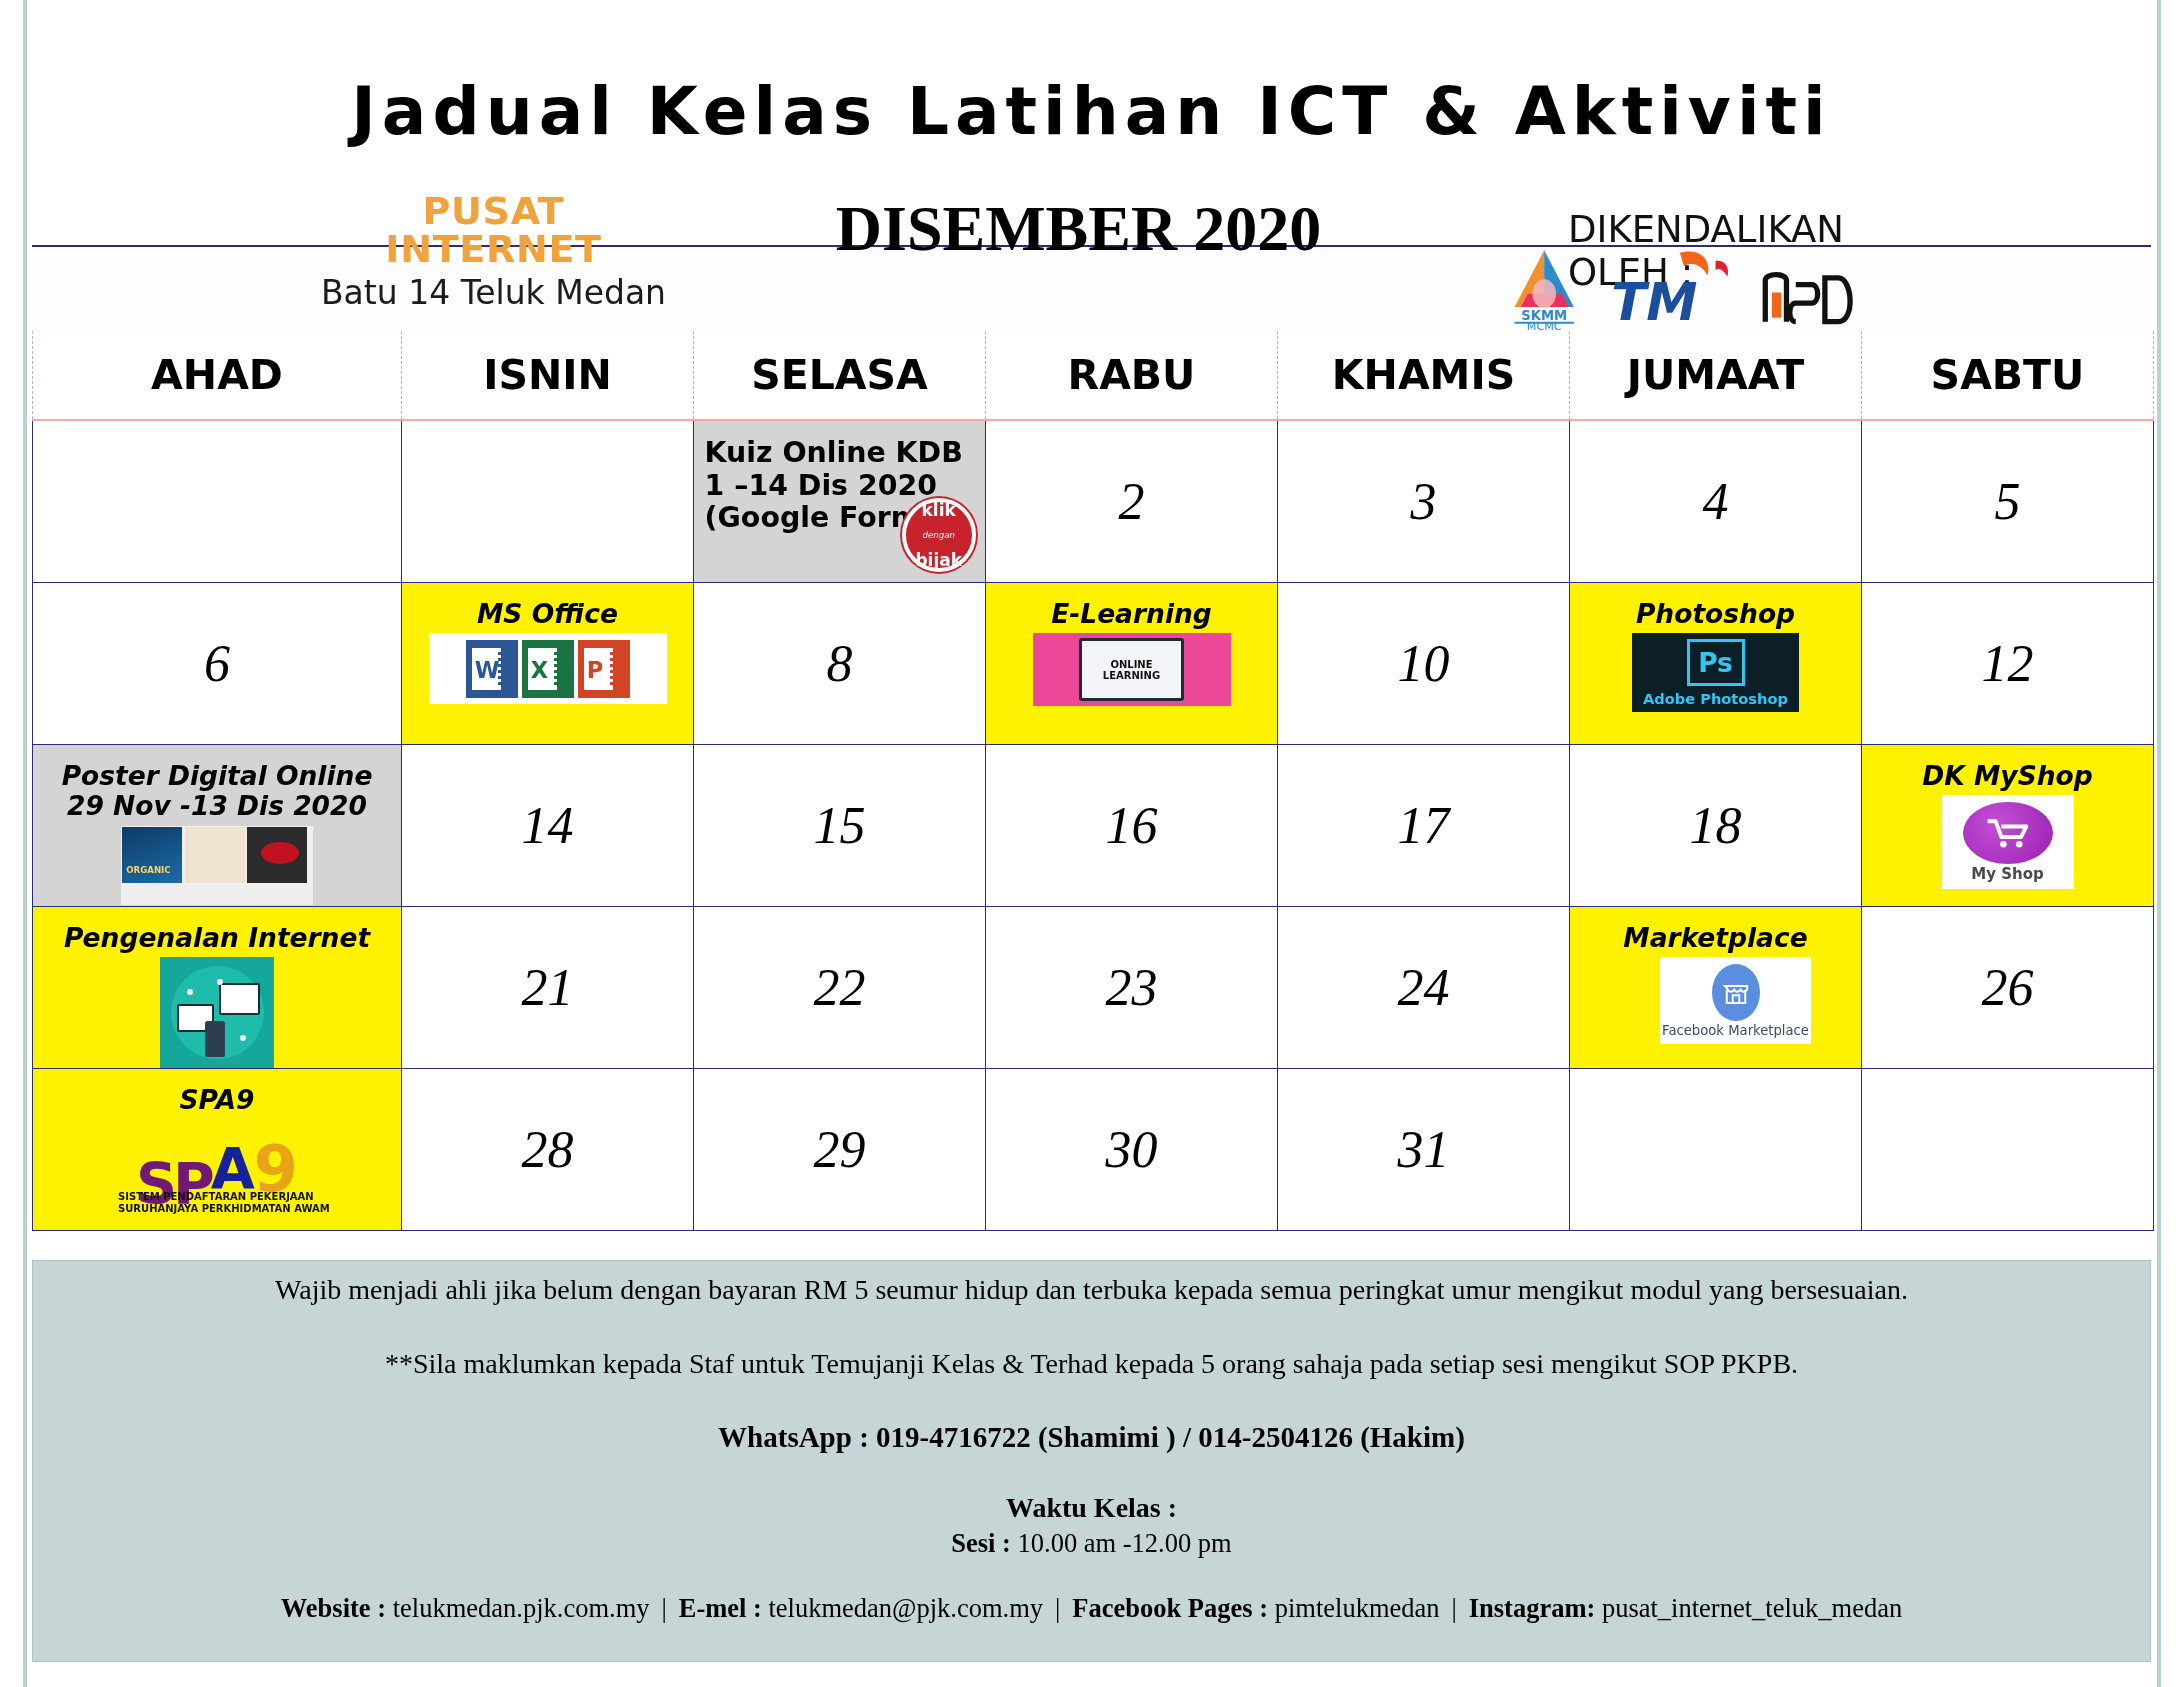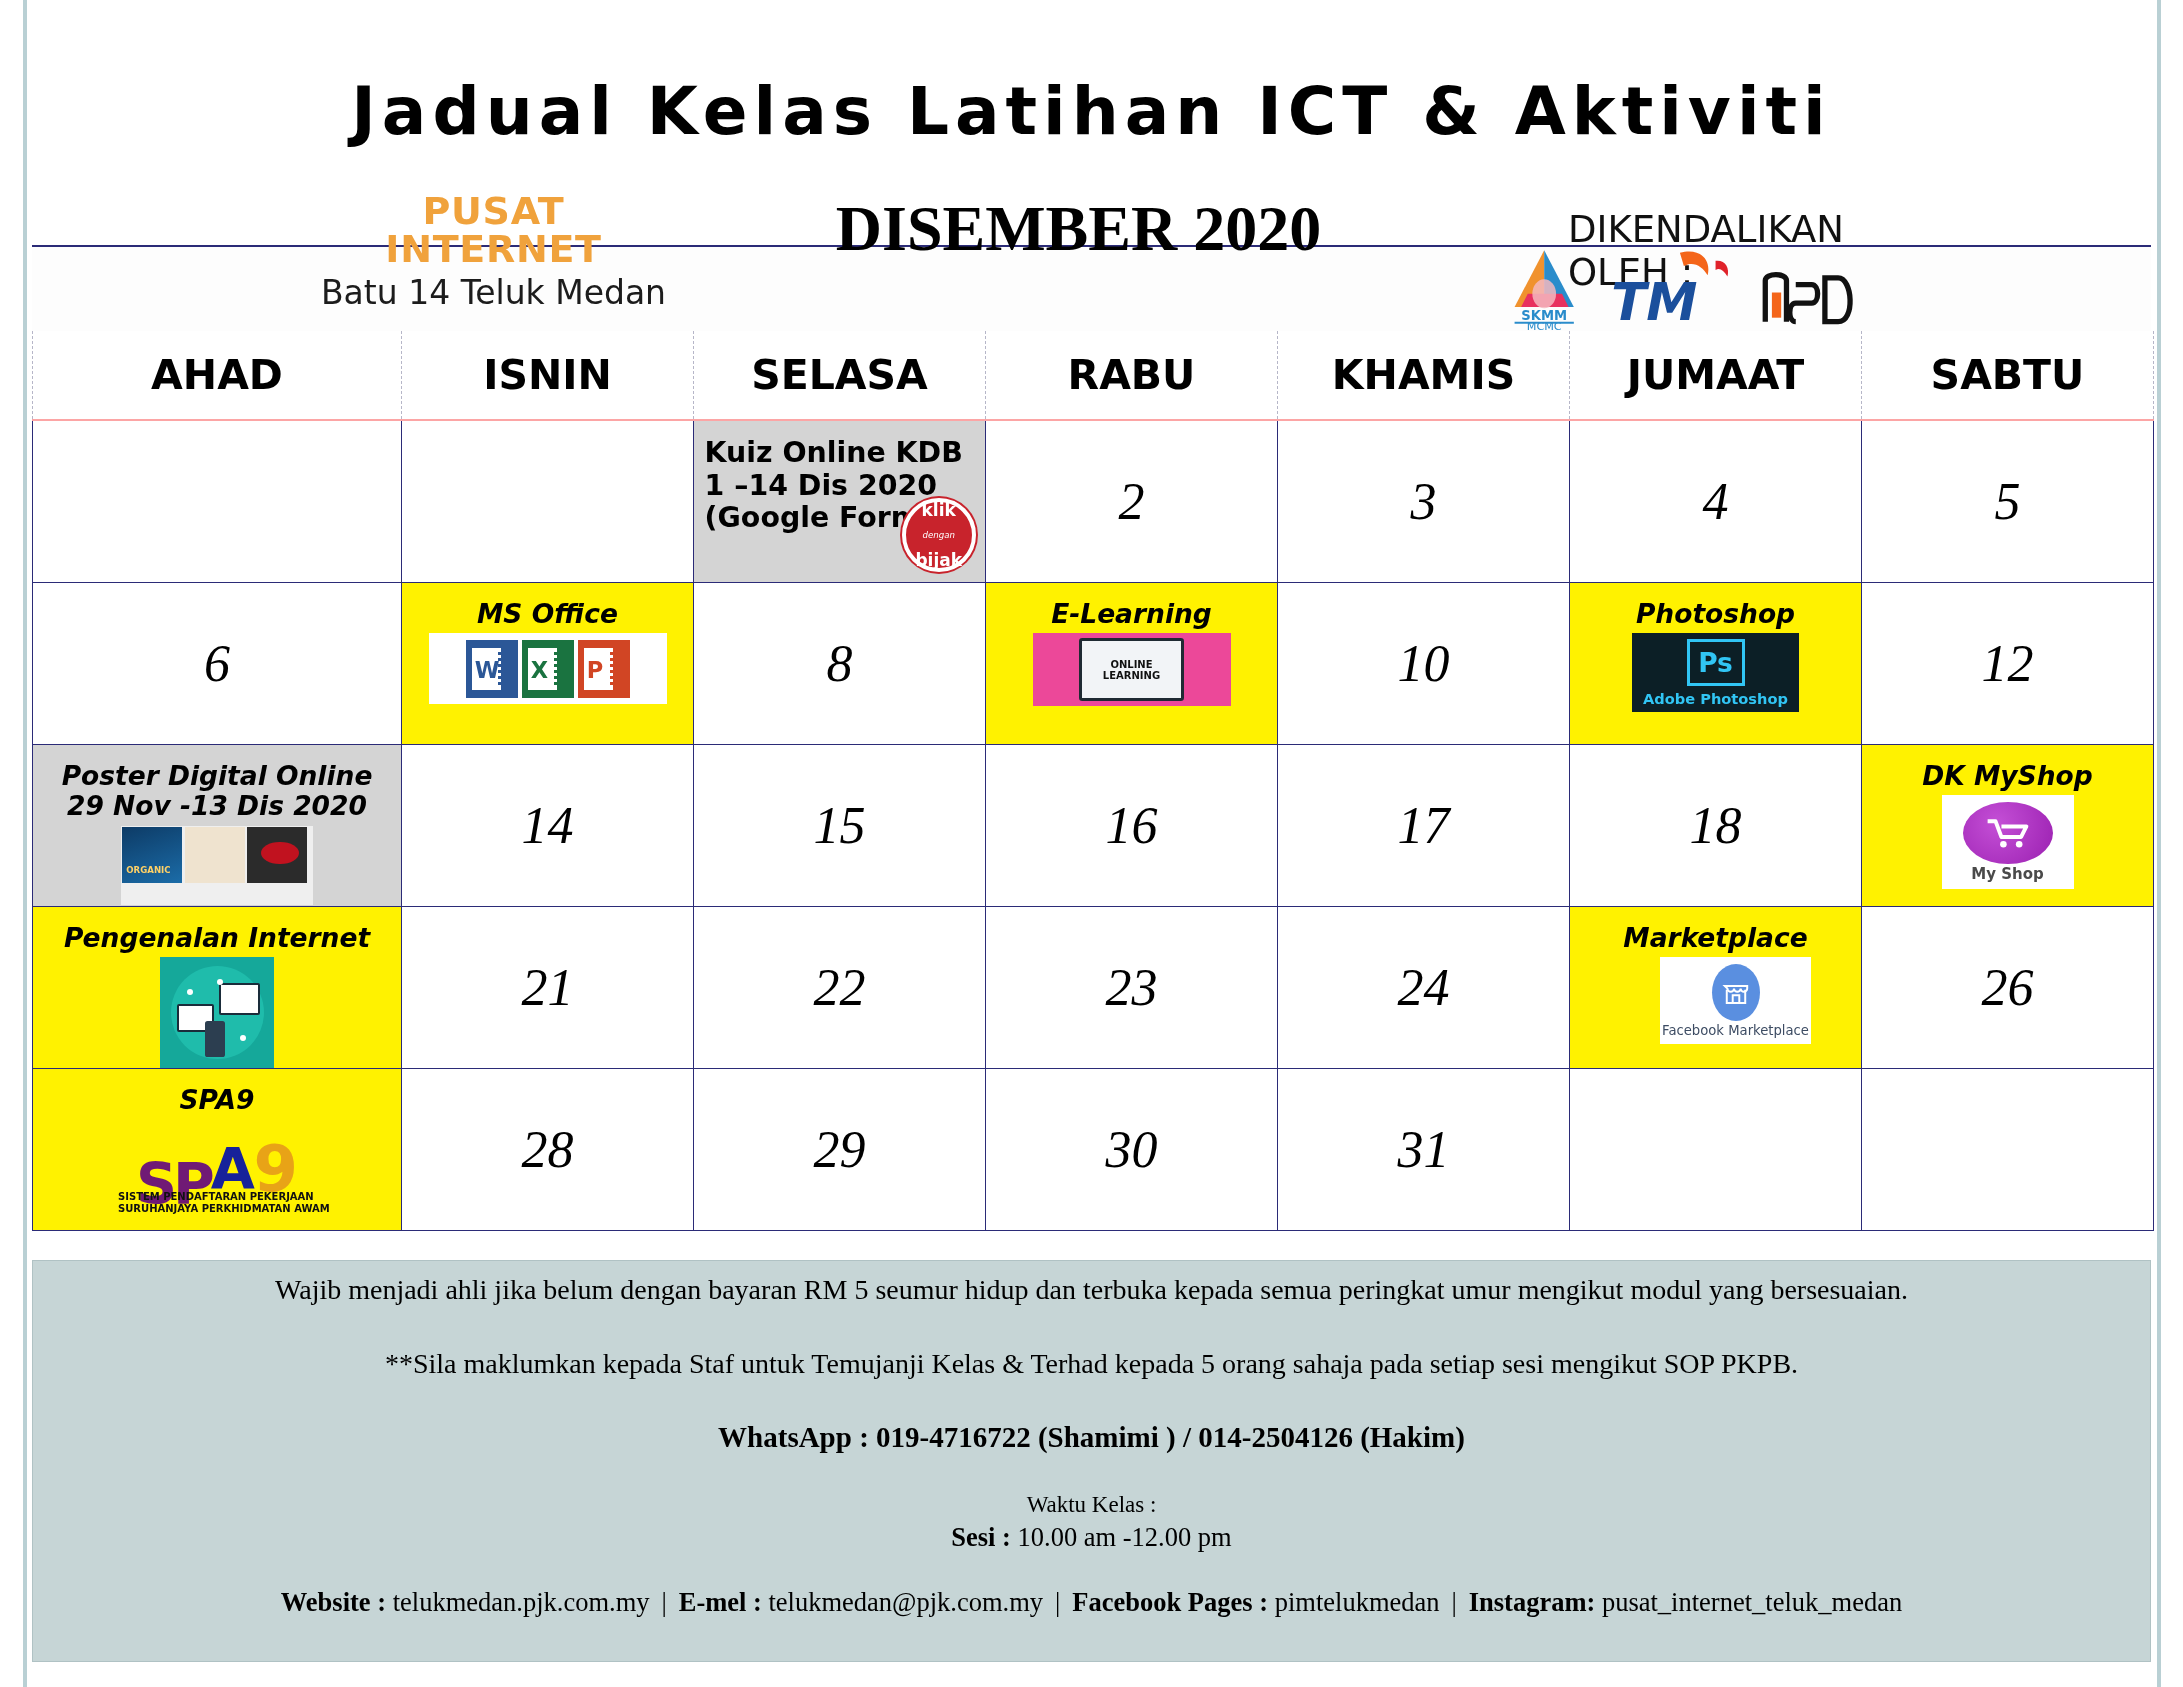--- a/index.html
+++ b/index.html
@@ -151,21 +151,21 @@
   .footer{
     position:absolute;left:32px;right:32px;top:1260px;bottom:25px;
     background:#c6d5d6;border:0.7px solid #b0c2c4;box-sizing:border-box;
     padding:8px 26.5px 0 26.5px;text-align:center;
     font-family:"Liberation Serif", serif;color:#000;
   }
   .f-h{font-weight:bold;font-size:28px;margin-top:4px;}
   .f-p{font-size:28px;margin-top:5.3px;}
   .f-note{font-size:28px;margin-top:42px;}
   .f-wa{font-weight:bold;font-size:29px;margin-top:41px;}
-  .f-wk{font-weight:normal;font-size:23px;margin-top:38px;}
+  .f-wk{font-weight:bold;font-size:28px;margin-top:38px;}
   .f-sesi{font-size:26.5px;margin-top:4px;}
   .f-sesi b{font-weight:bold;}
   .f-contact{font-size:26.5px;margin-top:34px;}
   .f-contact b{font-weight:bold;}
   .sep{padding:0 5.3px;}
 </style>
 </head>
 <body>
 
 <div class="page">

